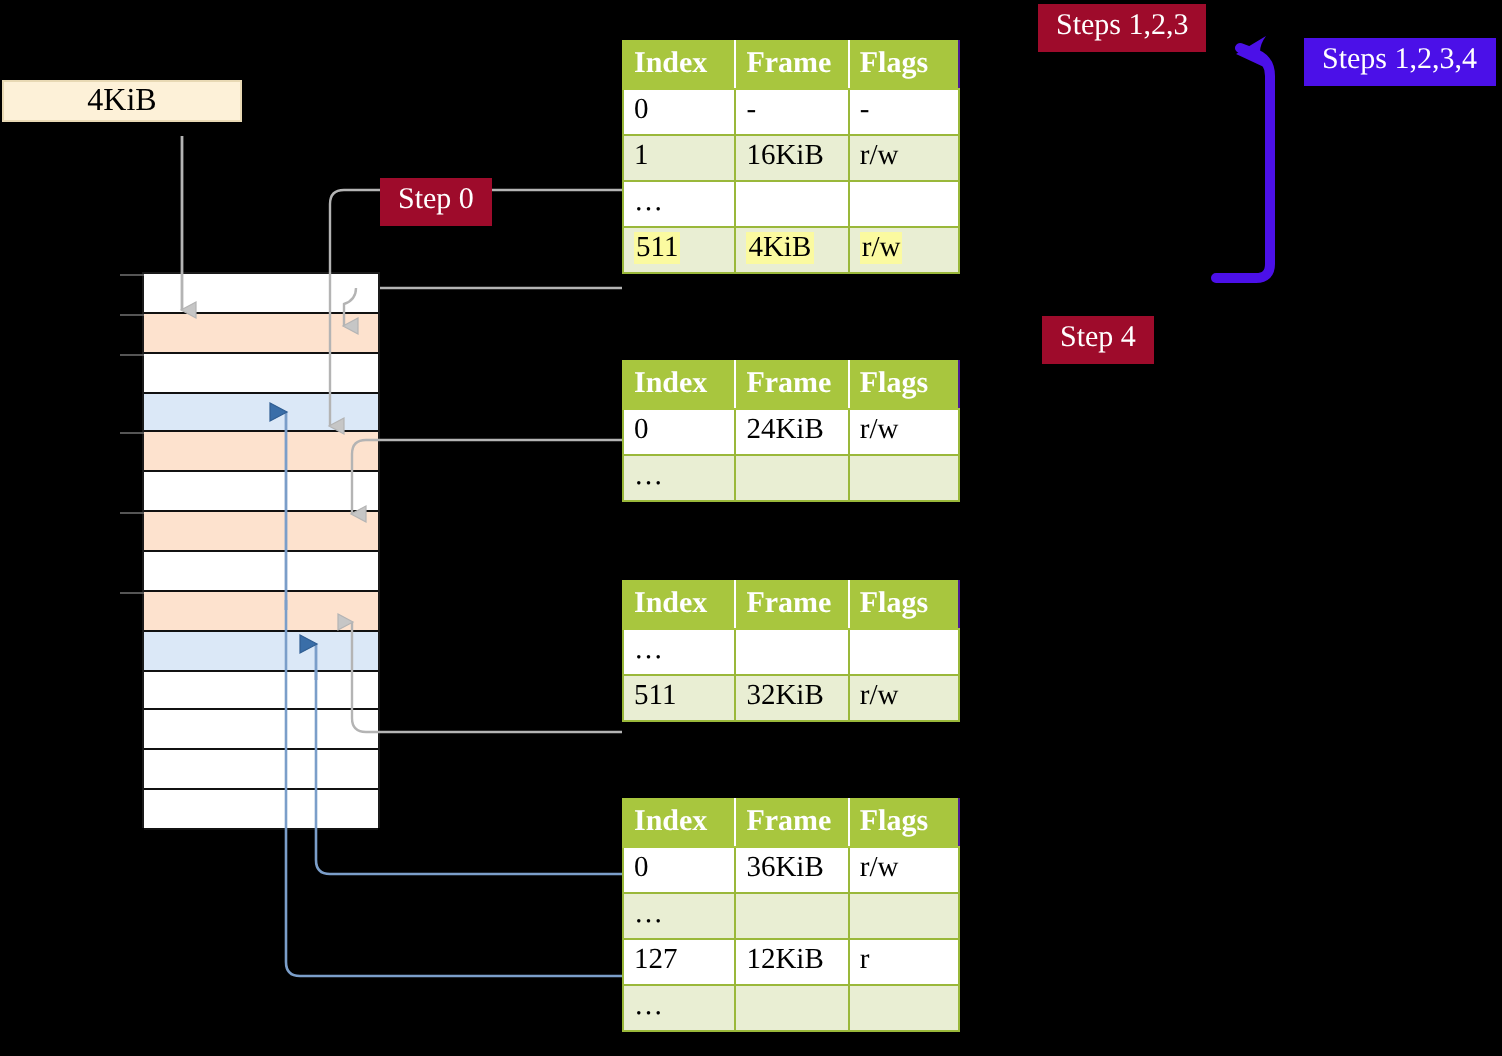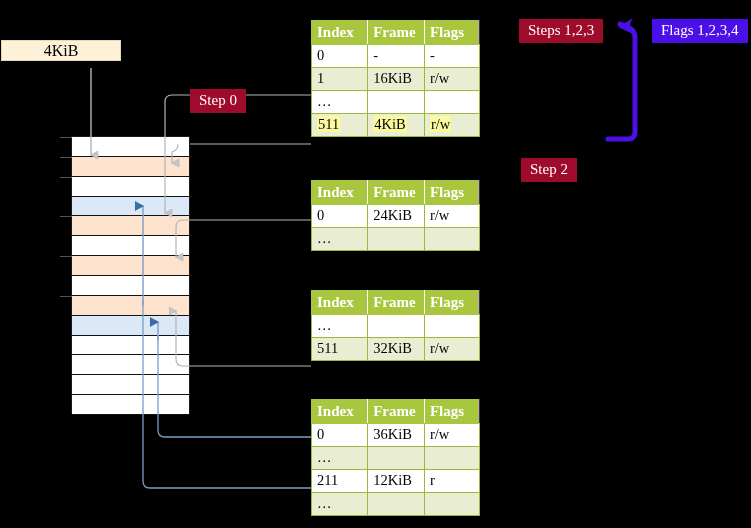--- a/index.html
+++ b/index.html
@@ -201,21 +201,21 @@
         <td class="col-index">0</td>
         <td class="col-frame">36KiB</td>
         <td class="col-flags">r/w</td>
       </tr>
       <tr class="shade">
         <td class="col-index"><span class="dots">…</span></td>
         <td class="col-frame"></td>
         <td class="col-flags"></td>
       </tr>
       <tr class="plain">
-        <td class="col-index">211</td>
+        <td class="col-index">127</td>
         <td class="col-frame">12KiB</td>
         <td class="col-flags">r</td>
       </tr>
       <tr class="shade">
         <td class="col-index"><span class="dots">…</span></td>
         <td class="col-frame"></td>
         <td class="col-flags"></td>
       </tr>
     </tbody>
   </table>
@@ -256,17 +256,17 @@
   <path d="M143,305 L143,206" stroke="#7b9ec9" stroke-width="1.4" fill="none" marker-end="url(#ah-blue)"></path>
 
   <path d="M608,139 L628,139 Q635,139 635,132 L635,38 Q635,30 628,27 L620,24" stroke="#4b10e8" stroke-width="5" fill="none" stroke-linecap="round"></path>
   <path d="M633,18 L618,27 L633,34 Q627,26 633,18 Z" fill="#4b10e8"></path>
 </svg>
 
 <div class="memlabel" id="memlabel" style="left:1px;top:40px;width:120px;height:21px;">4KiB</div>
 
 <div class="badge badge-red" style="left:190px;top:41px;margin-top:48px;">Step 0</div>
 
-<div class="badge badge-red" style="left:519px;top:19px;">Steps 1,2,3</div>
-
-<div class="badge badge-blue" style="left:652px;top:19px;">Flags 1,2,3,4</div>
-
-<div class="badge badge-red" style="left:521px;top:158px;">Step 2</div>
+<div class="badge badge-red" style="left:519px;top:2px;">Steps 1,2,3</div>
+
+<div class="badge badge-blue" style="left:652px;top:19px;">Steps 1,2,3,4</div>
+
+<div class="badge badge-red" style="left:521px;top:158px;">Step 4</div>
 
 </body></html>

